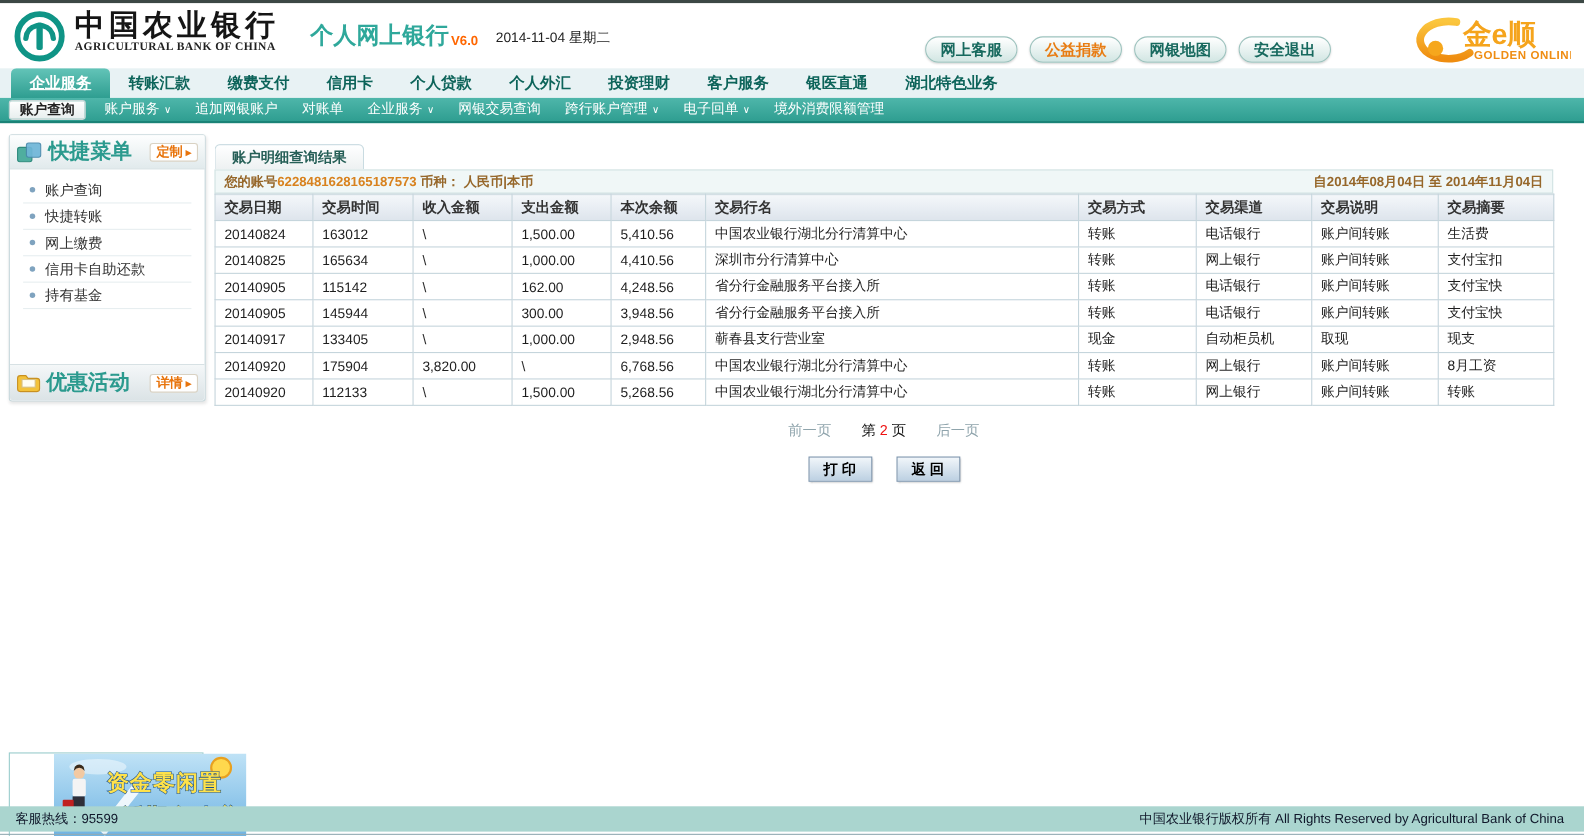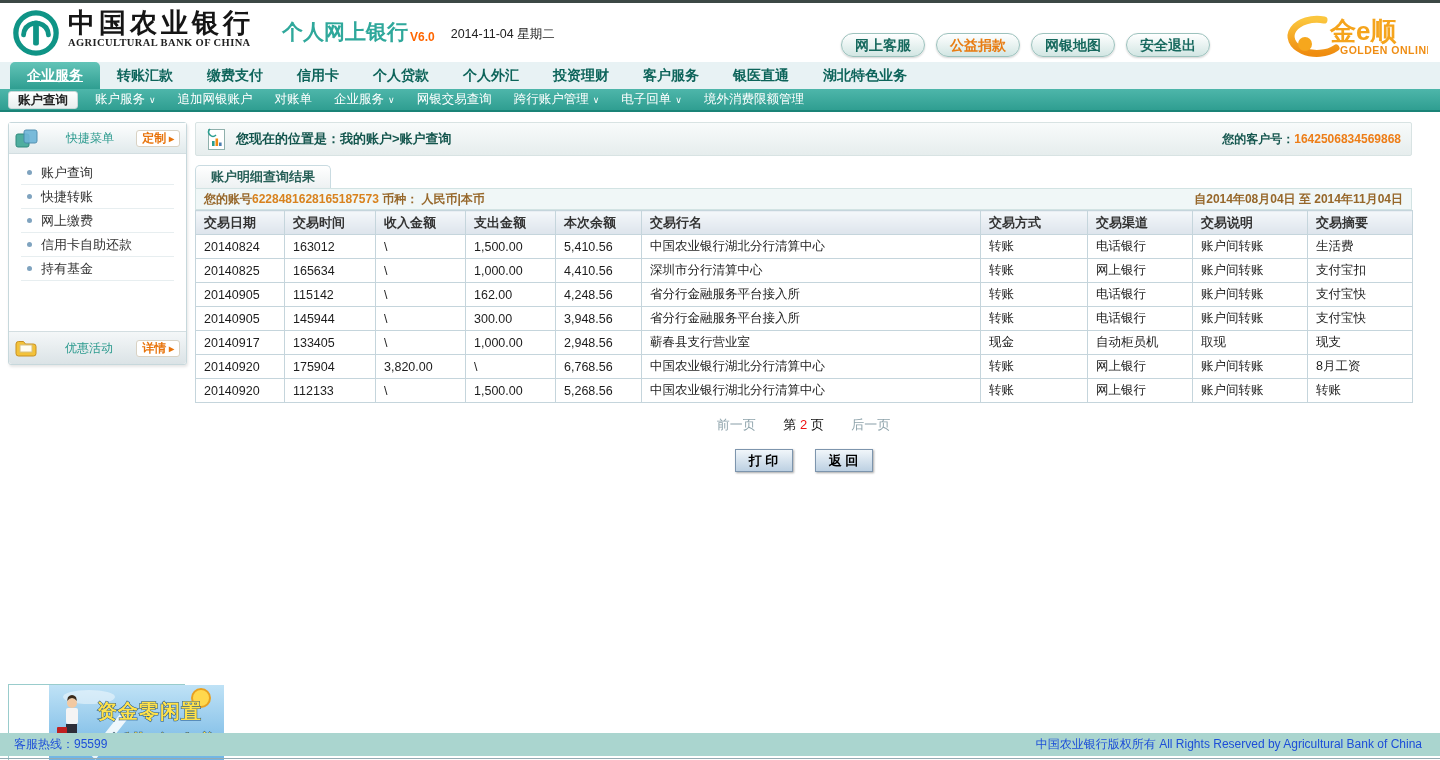--- a/index.html
+++ b/index.html
@@ -37,21 +37,21 @@
   
   .subnav { height:23px; background:linear-gradient(#4eb6aa,#2f9e91); border-bottom:2px solid #1a8377; display:flex; align-items:center; padding-left:8px; }
   .subnav-item { color:#fff; font-size:12.5px; padding:0 11px; height:23px; line-height:23px; cursor:pointer; white-space:nowrap; }
   .subnav-item.active { background:linear-gradient(#ffffff,#e7eeee); color:#222; font-weight:bold; height:18px; line-height:17px; border-radius:3px; border:1px solid #c9d8d8; padding:0 9px; margin-right:6px; }
   .caret { font-size:9px; margin-left:4px; }
   
   .content { position:relative; height:620px; }
   
   .sidebar { position:absolute; left:8px; top:10px; width:179px; background:#fff; border:1px solid #c7d8dc; border-radius:3px; box-shadow:1px 2px 3px rgba(0,0,0,.10); }
   .side-header { height:31px; background:linear-gradient(#fdfefe,#e1eaec); border-bottom:1px solid #d3dee1; display:flex; align-items:center; padding:0 6px; }
-  .side-title { font-size:12px; font-weight:normal; color:#2b9a8e; margin-left:5px; flex:1;text-align:center; }
+  .side-title { font-size:19px; font-weight:bold; color:#2b9a8e; margin-left:5px; flex:1; }
   .side-btn { font-size:12px; font-weight:bold; color:#e8740c; background:#fff; border:1px solid #d9d2c3; border-radius:3px; height:17px; line-height:15px; padding:0 5px; cursor:pointer; white-space:nowrap; }
   .side-btn .arrow { font-size:10px; }
   .menu-list { padding:7px 0 4px; }
   .menu-item { display:flex; align-items:center; height:24px; margin:0 12px; border-bottom:1px solid #e7eef0; font-size:13px; color:#333; padding-left:6px; cursor:pointer; }
   .bullet { width:5px; height:5px; border-radius:50%; background:#7fa3bf; margin-right:9px; flex:none; }
   .side-spacer { height:46px; }
   .promo-bar { height:33px; background:linear-gradient(#f4f7f8,#dbe3e6); border-top:1px solid #d3dee1; display:flex; align-items:center; padding:0 6px; border-radius:0 0 3px 3px; }
   
   .main { position:absolute; left:195px; top:10px; width:1217px; }
   .breadcrumb { height:34px; background:linear-gradient(#f8fbfb,#e6eded); border:1px solid #d8e3e3; border-radius:2px; display:flex; align-items:center; padding:0 10px; }
@@ -67,21 +67,21 @@
   table.detail th { background:linear-gradient(#f4f7fa,#dde4ec); border:1px solid #c5d5dc; height:24px; font-size:13px; font-weight:bold; color:#333; text-align:left; padding:0 8px; }
   table.detail td { border:1px solid #c5d5dc; height:24px; font-size:12.5px; color:#1d1d1d; padding:0 8px; background:#fff; overflow:hidden; white-space:nowrap; }
   .pagination { margin-top:13px; text-align:center; font-size:13px; }
   .pg-nav { color:#8fa4ac; margin:0 14px; cursor:pointer; }
   .pg-info { color:#111; margin:0 10px; }
   .pg-num { color:#e11; }
   .actions { margin-top:15px; display:flex; justify-content:center; gap:22px; }
   .btn { width:58px; height:23px; background:linear-gradient(#f1f6fa,#bcd0e2); border:1px solid #7d95ad; box-shadow:1px 1px 2px rgba(0,0,0,.35); font-size:13px; font-weight:bold; color:#000; text-align:center; line-height:21px; cursor:pointer; font-family:"Liberation Sans",sans-serif; }
   
   .banner { position:absolute; left:8px; top:684px; width:177px; height:80px; cursor:pointer; border:1px solid #9cc;padding-left:40px; }
-  .footer { position:absolute; left:0; top:733px; width:1440px; height:23px; background:#aad5cf; display:flex; align-items:center; font-size:12px; color:#1d4ed8; }
+  .footer { position:absolute; left:0; top:733px; width:1440px; height:23px; background:#aad5cf; display:flex; align-items:center; font-size:12px; color:#0f172a; }
   .footer-left { padding-left:14px; flex:1; }
   .footer-right { padding-right:18px; white-space:nowrap; }
   .bottom-line { position:absolute; left:0; top:758px; width:1440px; height:1px; background:#93abb3; }
 </style>
 </head>
 <body>
 
 <div class="topline"></div>
 
 <div class="header">
@@ -185,33 +185,20 @@
       <svg width="22" height="17" viewBox="0 0 22 17">
         <path d="M1 4 q0 -2.5 2.5 -2.5 h5 l2 2.5 h8 q2.5 0 2.5 2.5 v7 q0 2.5 -2.5 2.5 h-15 q-2.5 0 -2.5 -2.5 z" fill="#f3c23a" stroke="#c89020"></path>
         <rect x="5" y="5" width="12" height="7" fill="#fffdf2" stroke="#d8c080"></rect>
       </svg>
       <span class="side-title">优惠活动</span>
       <span class="side-btn"><span>详情</span><span class="arrow"> ▸</span></span>
     </div>
   </div>
 
   <div class="main">
-    <div class="breadcrumb">
-      <svg width="21" height="25" viewBox="0 0 21 25">
-        <rect x="2.5" y="2.5" width="16" height="20" fill="#fff" stroke="#8fb0ac"></rect>
-        <rect x="6" y="14" width="2.6" height="5" fill="#2a9d8f"></rect>
-        <rect x="9.5" y="11.5" width="2.6" height="7.5" fill="#f08a10"></rect>
-        <rect x="13" y="15.5" width="2.6" height="3.5" fill="#4a7fb0"></rect>
-        <path d="M4 2 q-3 3 0 6 q3 3 6 0" stroke="#2a9d8f" stroke-width="1.6" fill="none"></path>
-      </svg>
-      <span class="bc-text">您现在的位置是：我的账户&gt;账户查询</span>
-      <span class="bc-right">
-        <span>您的客户号：</span><span class="bc-cust">1642506834569868</span>
-      </span>
-    </div>
 
     <div class="result-tab">账户明细查询结果</div>
 
     <div class="info-bar">
       <span class="info-left">
         <span>您的账号</span><span class="num-orange">6228481628165187573</span><span> 币种： </span><span>人民币|本币</span>
       </span>
       <span class="info-right">自2014年08月04日  至  2014年11月04日</span>
     </div>
 

